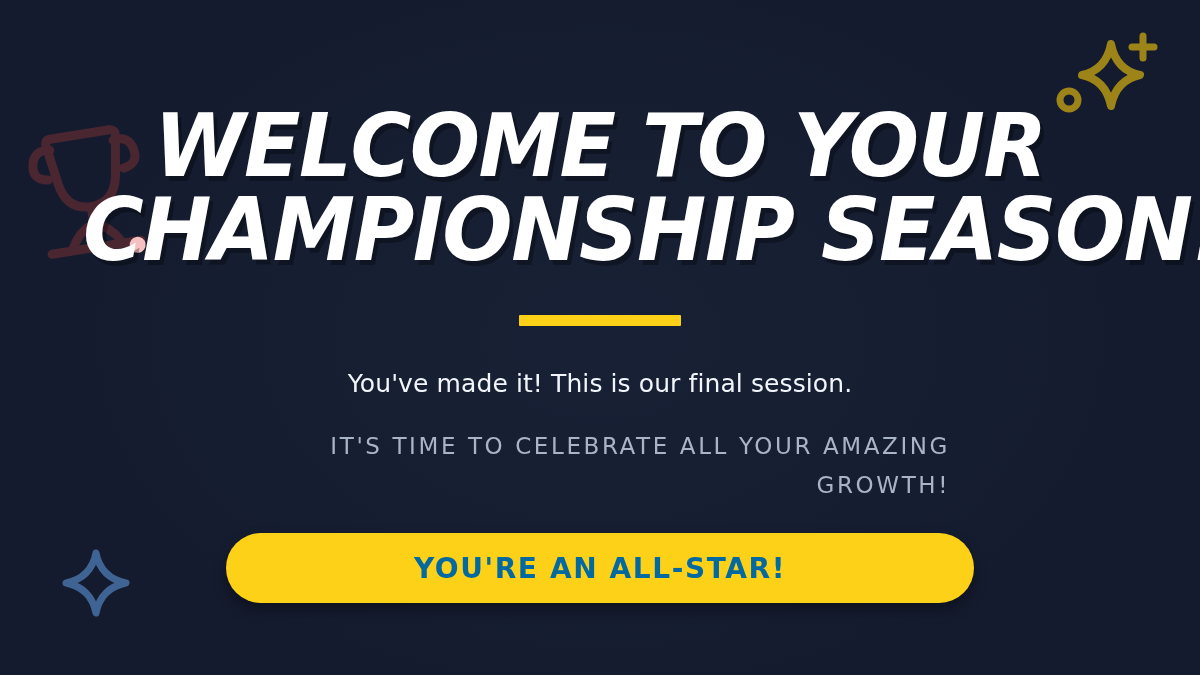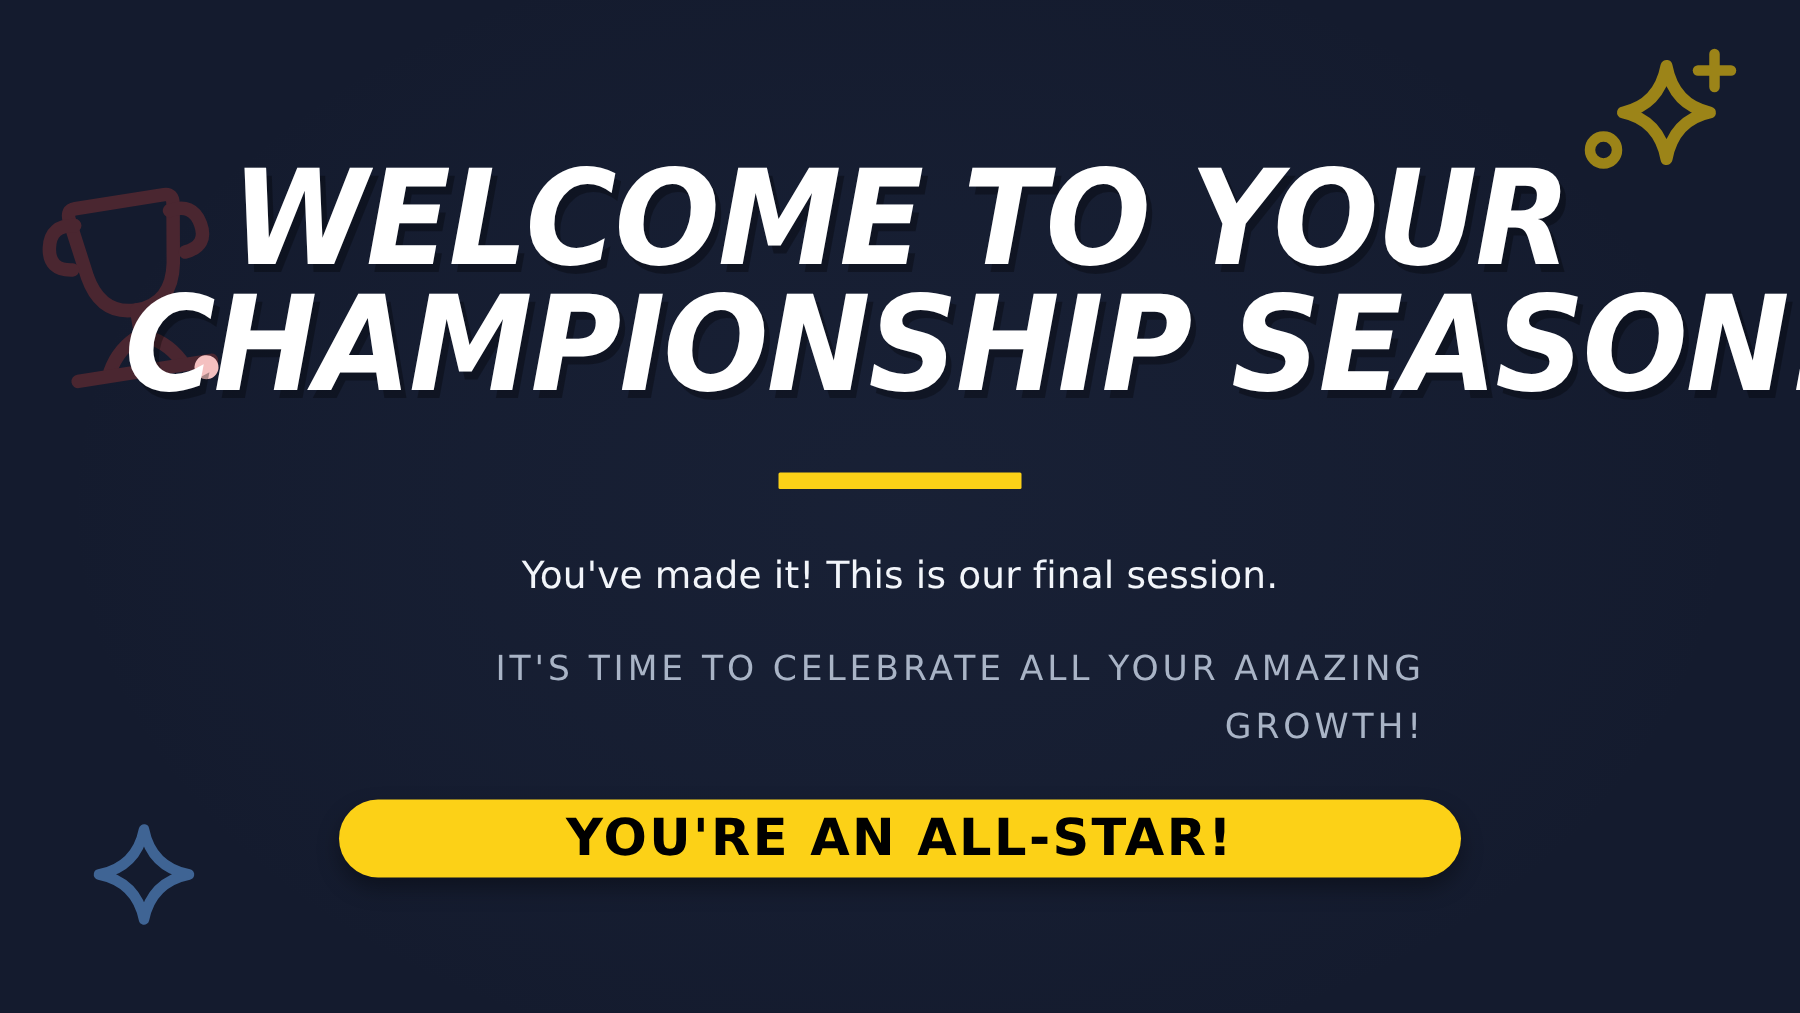--- a/index.html
+++ b/index.html
@@ -121,28 +121,28 @@
     font-size: 23px;
     line-height: 1.72;
     letter-spacing: 2.6px;
     text-align: right;
     text-transform: uppercase;
   }
 
   .cta-button {
     margin-top: 27px;
     width: 748px;
-    height: 52px;
+    height: 70px;
     border: none;
     border-radius: 40px;
     background: #fcd117;
-    color: #000000;
+    color: #0369a1;
     font-family: "DejaVu Sans", sans-serif;
     font-weight: 700;
-    font-size: 34px;
+    font-size: 28px;
     letter-spacing: 1.6px;
     text-transform: uppercase;
     box-shadow: 0 7px 14px rgba(0, 0, 0, 0.35);
     cursor: pointer;
     display: flex;
     align-items: center;
     justify-content: center;
     padding: 0;
   }
 </style>

